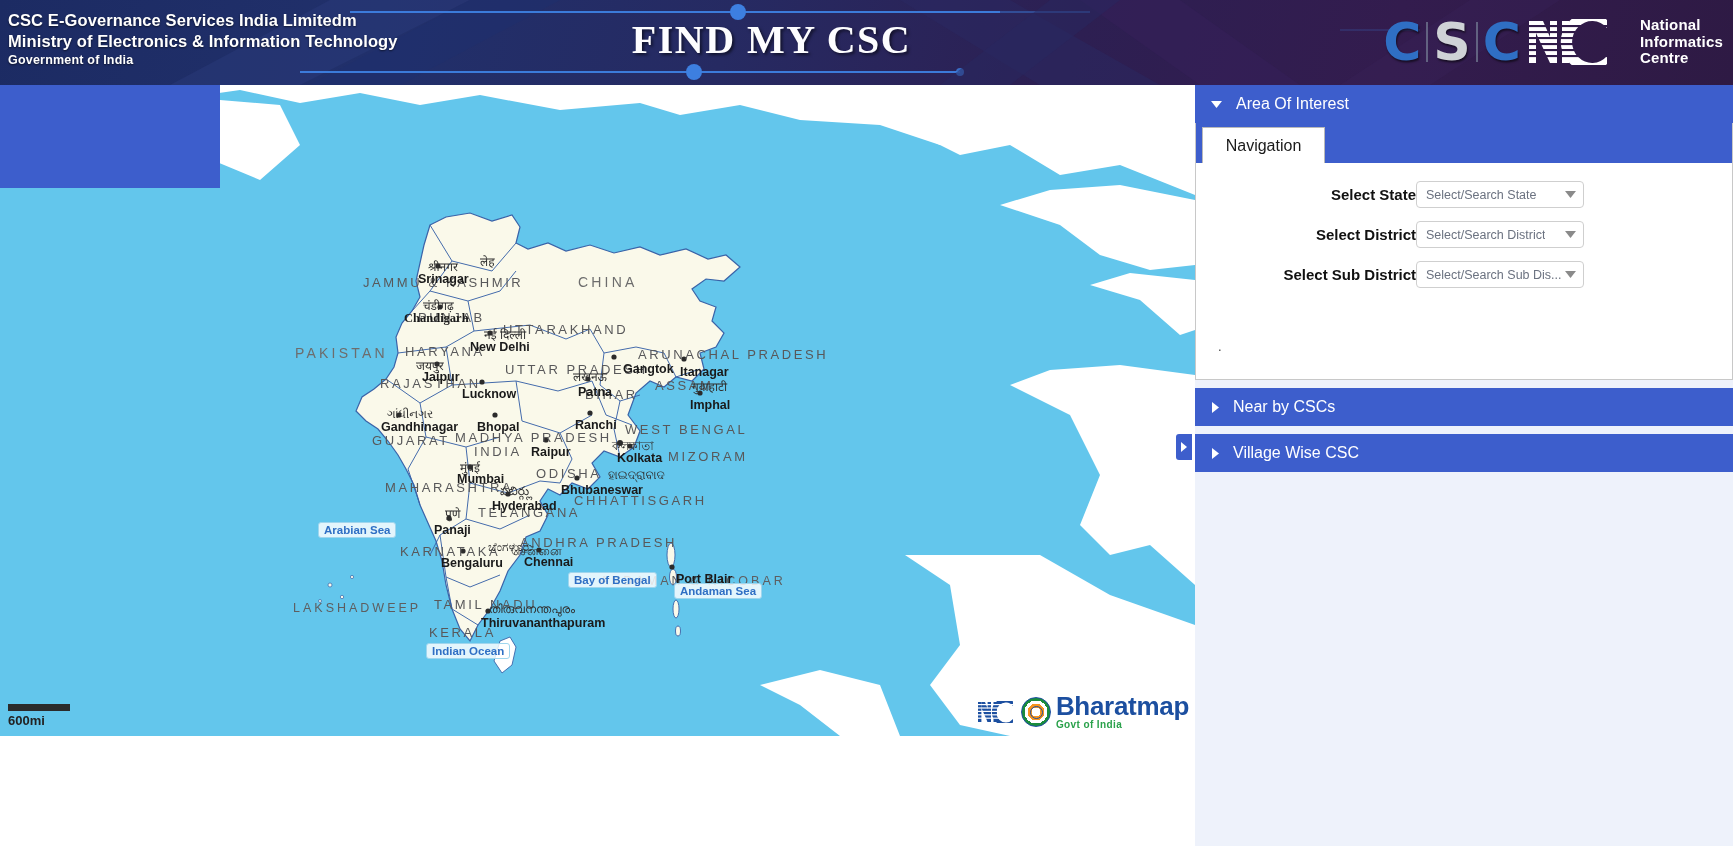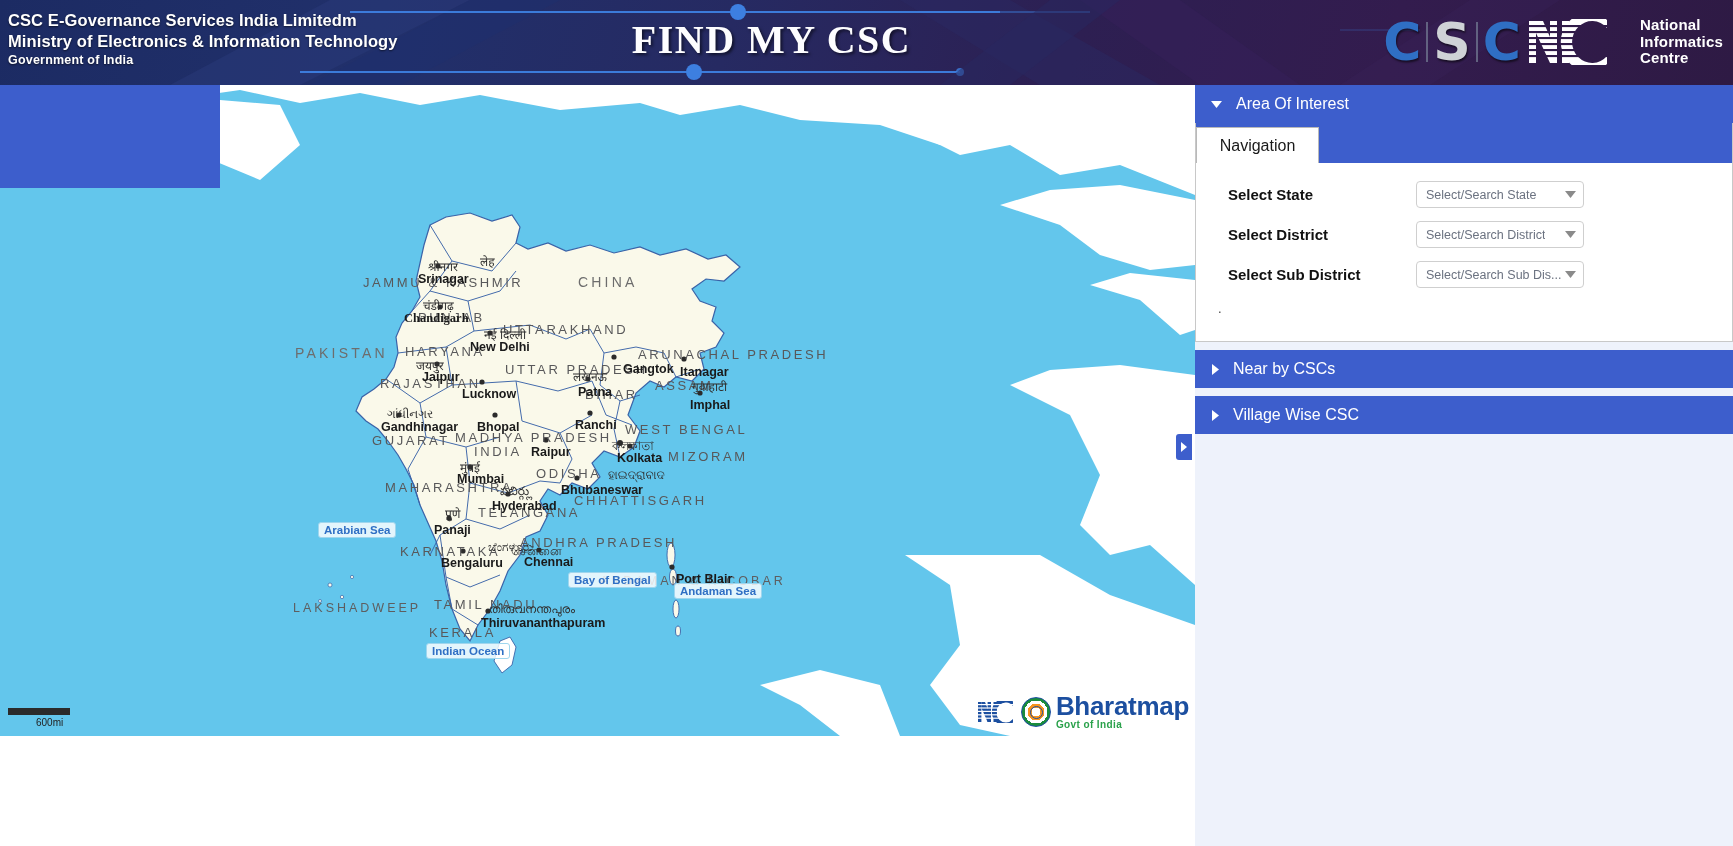--- a/index.html
+++ b/index.html
@@ -83,21 +83,21 @@
   }
   .ml-region  { font-size: 12.5px; letter-spacing: 3px; color: #5e5e60; }
 
   
   .scalebar { position: absolute; left: 8px; bottom: 8px; z-index: 30; }
   .scalebar .bar {
     width: 62px; height: 7px; background: #2b2b2b;
     border: 1px solid #2b2b2b;
   }
   .scalebar .txt {
-    margin-top: 2px; font-size: 10px; color: #222; font-weight: 400; margin-left: 28px;
+    margin-top: 2px; font-size: 13px; color: #222; font-weight: 700;
   }
 
   
   .bharatmap {
     position: absolute; right: 6px; bottom: 6px; z-index: 30;
     display: flex; align-items: center; gap: 5px;
   }
   .bm-nic { display: flex; align-items: center; }
   .bm-ashoka {
     width: 30px; height: 30px; border-radius: 50%;
@@ -144,30 +144,30 @@
     font-size: 16px; cursor: pointer; user-select: none;
   }
   .acc-header .tri { margin-right: 14px; display: inline-flex; }
   .acc-body {
     background: #fff; border: 1px solid #c8c8c8; border-top: none;
     position: relative;
   }
 
   .tabstrip {
     height: 40px; background: #3d5ecc; position: relative;
-    display: flex; align-items: flex-end;
+    padding-left: 6px; display: flex; align-items: flex-end;
   }
   .tab {
     background: #fff; border: 1px solid #b9b9b9; border-bottom: none;
     height: 36px; min-width: 123px; margin-bottom: 0;
     display: flex; align-items: center; justify-content: center;
     font-size: 16px; color: #1a1a1a; cursor: pointer;
   }
 
-  .form { padding: 18px 0 0 0; height: 178px; position: relative; }
+  .form { padding: 18px 0 0 0; height: 216px; position: relative; text-align: right; }
   .form-row {
     display: flex; align-items: center; margin-bottom: 13px;
     padding-left: 32px;
   }
   .form-row .lbl {
     width: 188px; font-size: 15px; font-weight: 700; color: #111;
   }
   .dd {
     width: 168px; height: 27px; background: #fff;
     border: 1px solid #cfcfcf; border-radius: 4px;

